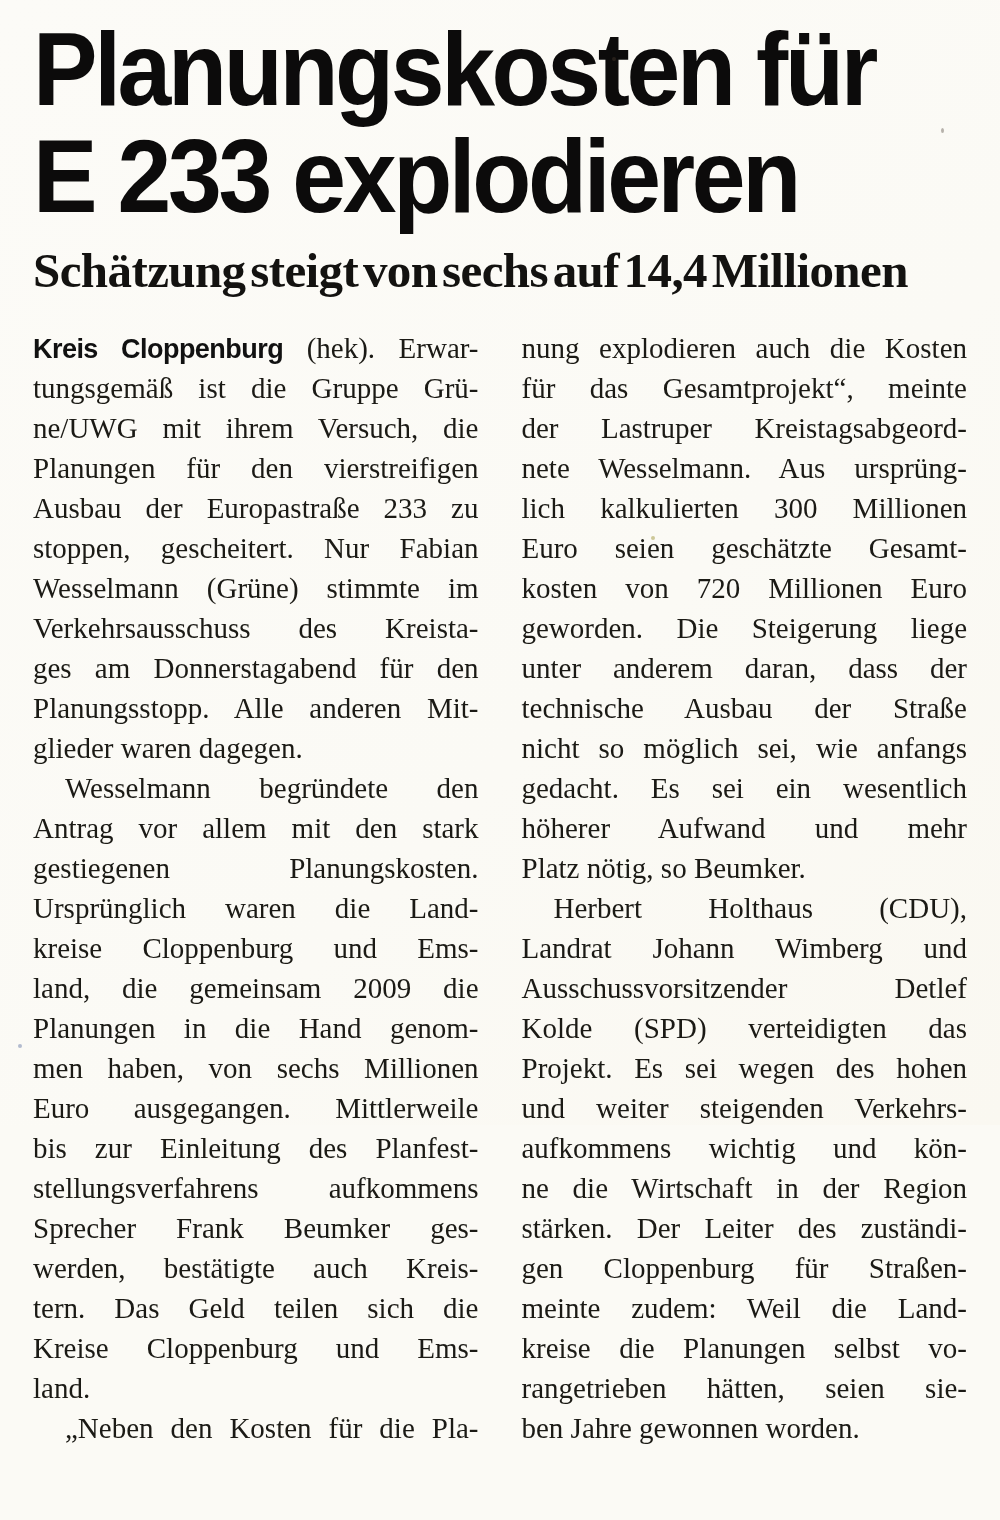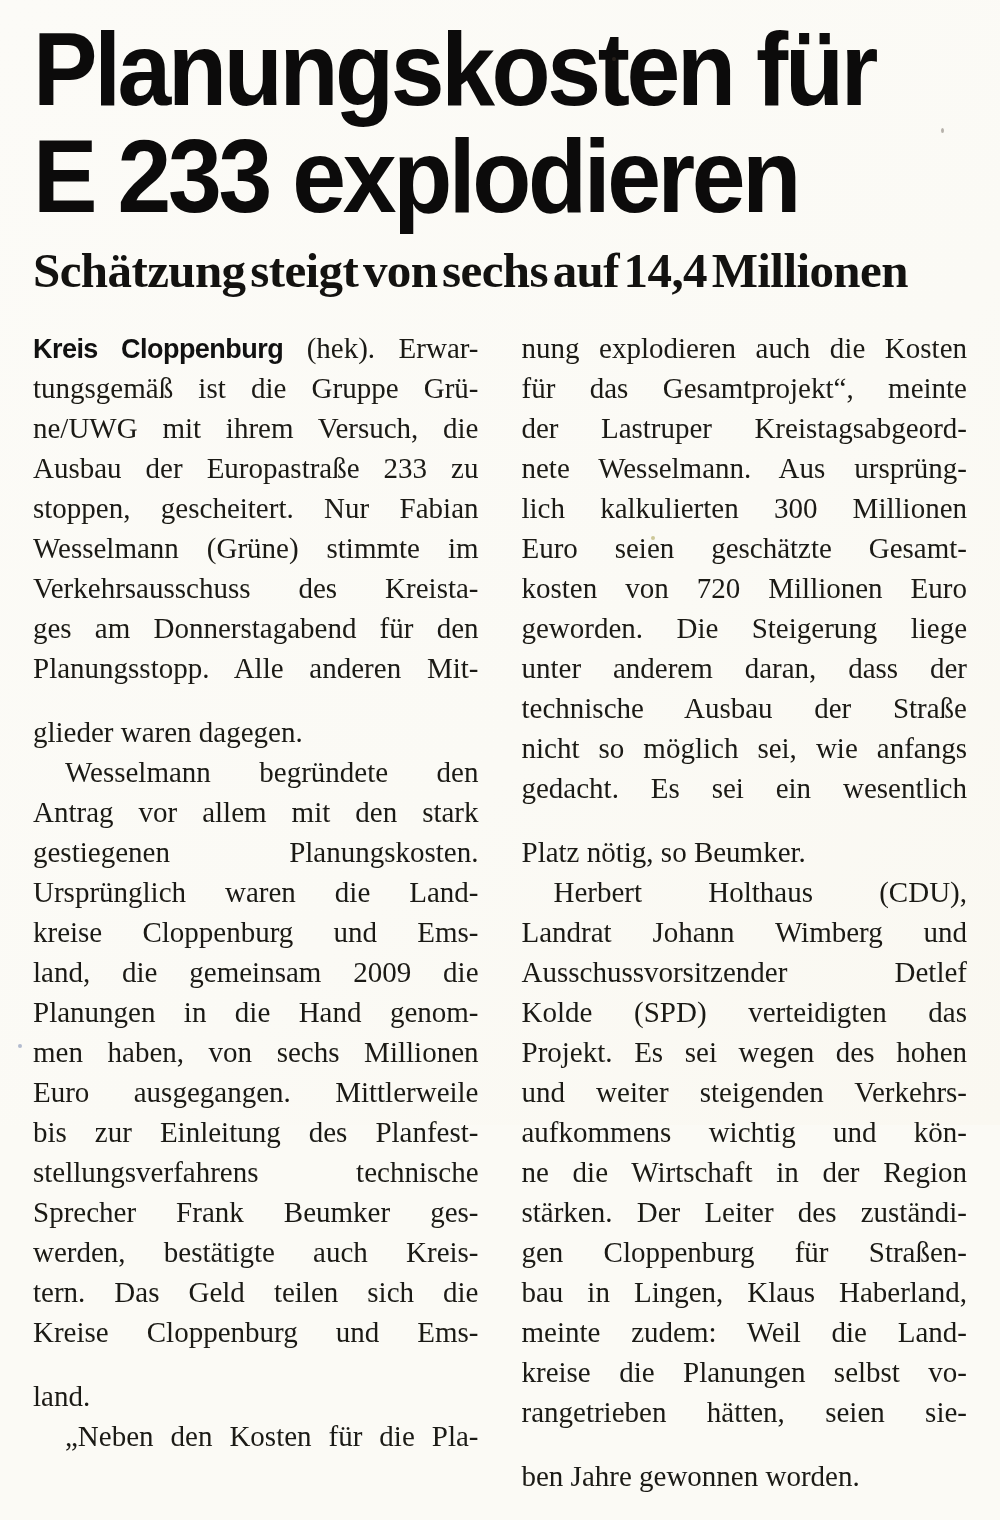--- a/index.html
+++ b/index.html
@@ -52,21 +52,20 @@
     line-height: 40px;
   }
   .line {
     text-align: justify;
     text-align-last: justify;
     height: 40px;
     overflow: visible;
   }
   .line.last {
     text-align-last: left;
-    margin-top: 24px;
   }
   .line.indent {
     text-indent: 32px;
   }
   .lead-in {
     font-family: "Liberation Sans", sans-serif;
     font-weight: 700;
     font-size: 27px;
     letter-spacing: -0.02em;
     color: #111;
@@ -87,70 +86,71 @@
     <div>E 233 explodieren</div>
   </div>
 
   <div class="subheadline">Schätzung steigt von sechs auf 14,4 Millionen</div>
 
   <div class="body-columns">
     <div class="col">
         <div class="line"><span class="lead-in">Kreis Cloppenburg</span> (hek). Erwar-</div>
         <div class="line">tungsgemäß ist die Gruppe Grü-</div>
         <div class="line">ne/UWG mit ihrem Versuch, die</div>
+        <div class="line">Planungen für den vierstreifigen</div>
         <div class="line">Ausbau der Europastraße 233 zu</div>
         <div class="line">stoppen, gescheitert. Nur Fabian</div>
         <div class="line">Wesselmann (Grüne) stimmte im</div>
         <div class="line">Verkehrsausschuss des Kreista-</div>
         <div class="line">ges am Donnerstagabend für den</div>
         <div class="line">Planungsstopp. Alle anderen Mit-</div>
         <div class="line last">glieder waren dagegen.</div>
         <div class="line indent">Wesselmann begründete den</div>
         <div class="line">Antrag vor allem mit den stark</div>
         <div class="line">gestiegenen Planungskosten.</div>
         <div class="line">Ursprünglich waren die Land-</div>
         <div class="line">kreise Cloppenburg und Ems-</div>
         <div class="line">land, die gemeinsam 2009 die</div>
         <div class="line">Planungen in die Hand genom-</div>
         <div class="line">men haben, von sechs Millionen</div>
         <div class="line">Euro ausgegangen. Mittlerweile</div>
         <div class="line">bis zur Einleitung des Planfest-</div>
-        <div class="line">stellungsverfahrens technische</div>
+        <div class="line">stellungsverfahrens aufkommens</div>
         <div class="line">Sprecher Frank Beumker ges-</div>
         <div class="line">werden, bestätigte auch Kreis-</div>
         <div class="line">tern. Das Geld teilen sich die</div>
         <div class="line">Kreise Cloppenburg und Ems-</div>
         <div class="line last">land.</div>
         <div class="line indent">„Neben den Kosten für die Pla-</div>
       </div>
     <div class="col">
         <div class="line">nung explodieren auch die Kosten</div>
         <div class="line">für das Gesamtprojekt“, meinte</div>
         <div class="line">der Lastruper Kreistagsabgeord-</div>
         <div class="line">nete Wesselmann. Aus ursprüng-</div>
         <div class="line">lich kalkulierten 300 Millionen</div>
         <div class="line">Euro seien geschätzte Gesamt-</div>
         <div class="line">kosten von 720 Millionen Euro</div>
         <div class="line">geworden. Die Steigerung liege</div>
         <div class="line">unter anderem daran, dass der</div>
         <div class="line">technische Ausbau der Straße</div>
         <div class="line">nicht so möglich sei, wie anfangs</div>
         <div class="line">gedacht. Es sei ein wesentlich</div>
+        <div class="line">höherer Aufwand und mehr</div>
         <div class="line last">Platz nötig, so Beumker.</div>
         <div class="line indent">Herbert Holthaus (CDU),</div>
         <div class="line">Landrat Johann Wimberg und</div>
         <div class="line">Ausschussvorsitzender Detlef</div>
         <div class="line">Kolde (SPD) verteidigten das</div>
         <div class="line">Projekt. Es sei wegen des hohen</div>
         <div class="line">und weiter steigenden Verkehrs-</div>
         <div class="line">aufkommens wichtig und kön-</div>
         <div class="line">ne die Wirtschaft in der Region</div>
         <div class="line">stärken. Der Leiter des zuständi-</div>
         <div class="line">gen Cloppenburg für Straßen-</div>
-        <div class="line">bau in Lingen, Klaus Haberland,</div>
         <div class="line">meinte zudem: Weil die Land-</div>
         <div class="line">kreise die Planungen selbst vo-</div>
         <div class="line">rangetrieben hätten, seien sie-</div>
         <div class="line last">ben Jahre gewonnen worden.</div>
       </div>
   </div>
 
   <span class="speck s1"></span>
   <span class="speck s2"></span>
   <span class="speck s3"></span>

